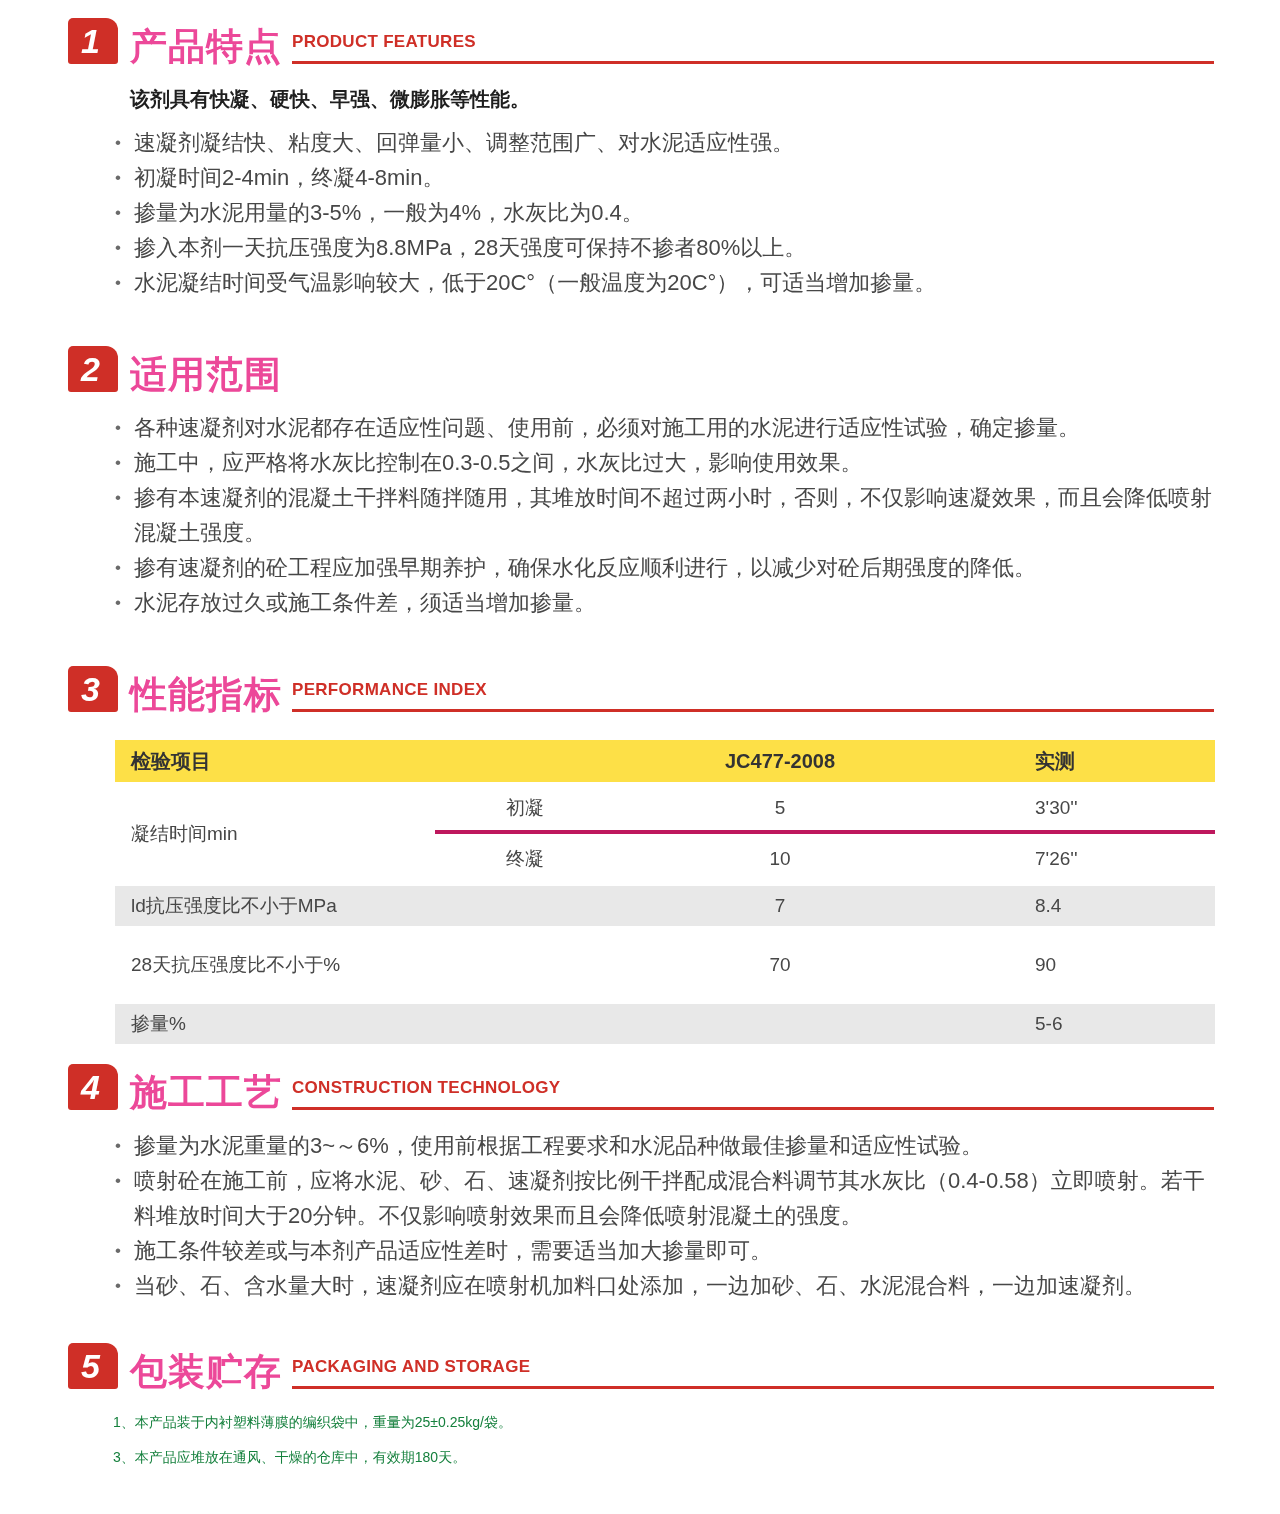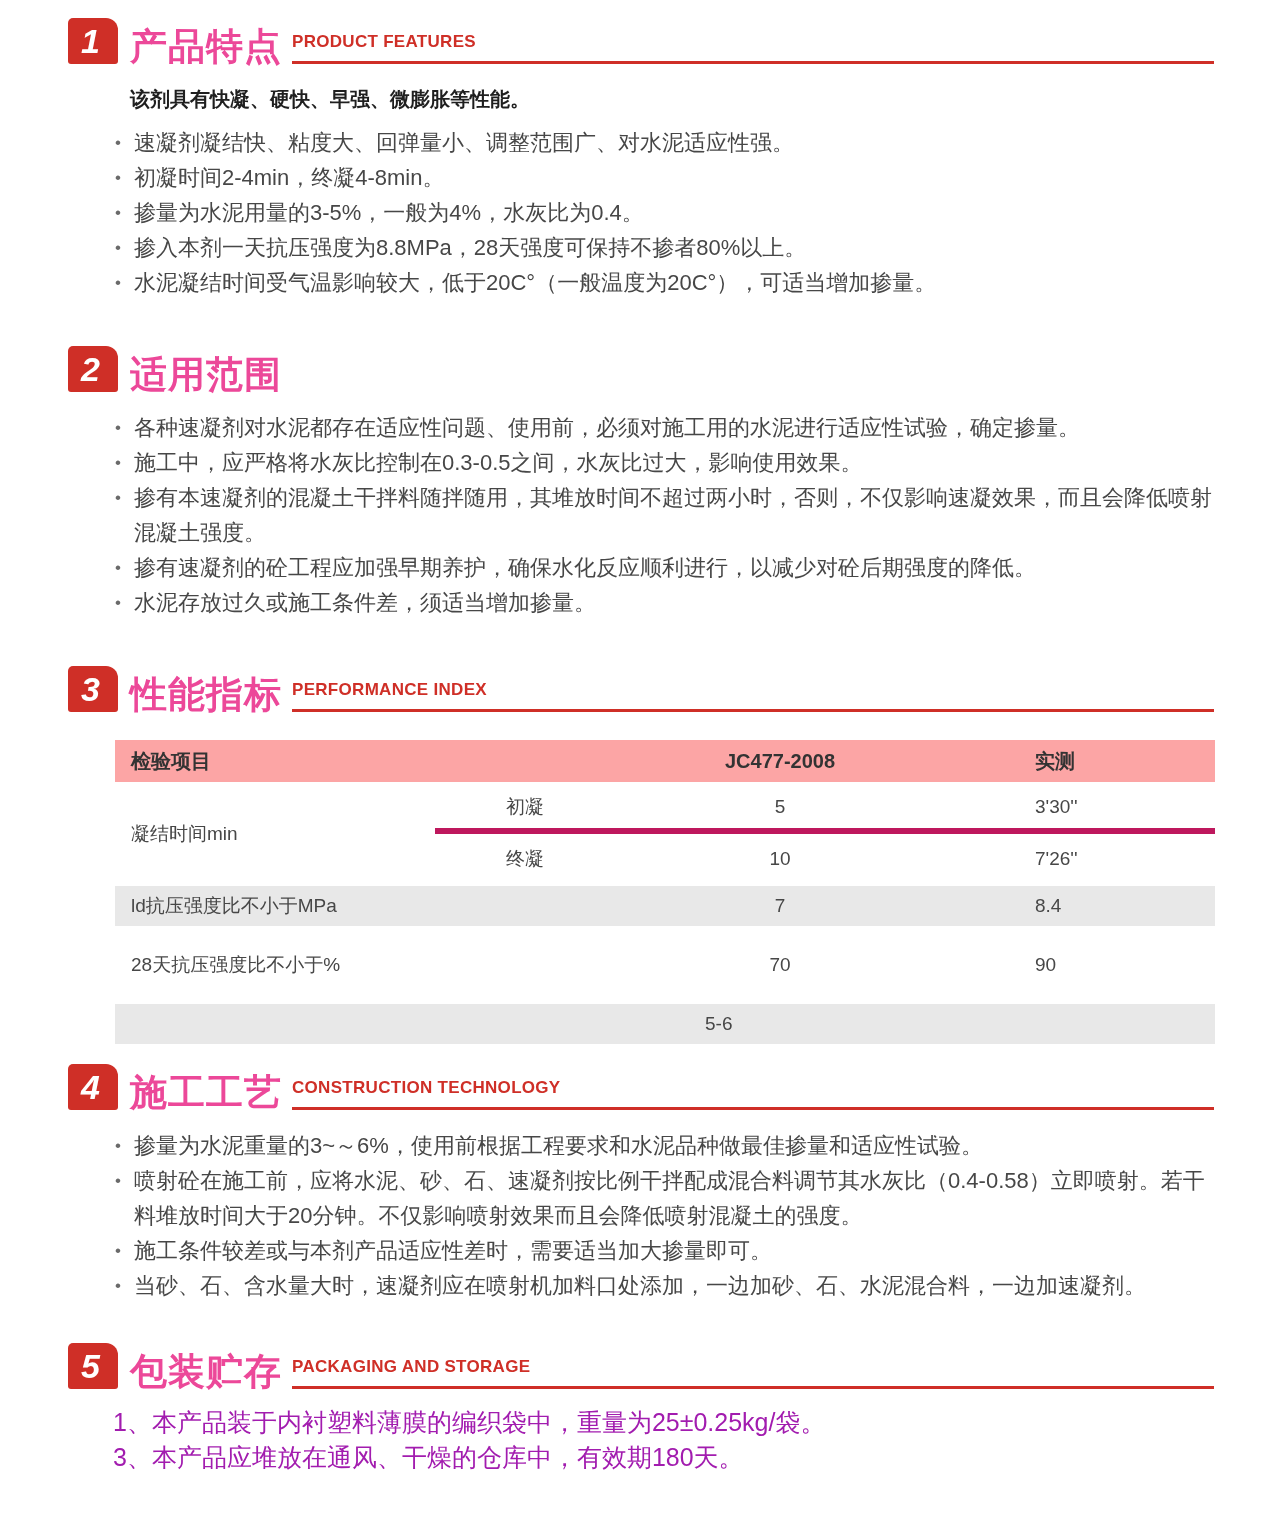--- a/index.html
+++ b/index.html
@@ -50,52 +50,52 @@
     font-size:22px; color:#474747;
   }
   ul.blist li::before {
     content:"•"; position:absolute; left:0; top:0; color:#6a6a6a; font-size:17px;
   }
 
   
   .ptable { margin:28px 0 0 47px; width:1100px; font-size:19px; }
   .t-head {
     display:grid; grid-template-columns:500px 330px 270px;
-    background:#fca5a5; height:42px; align-items:center;
+    background:#fde047; height:42px; align-items:center;
     font-weight:bold; color:#333; font-size:20px; margin-bottom:3px;
   }
   .t-head .c-item { padding-left:16px; }
   .t-head .c-std { text-align:center; }
   .t-head .c-meas { padding-left:90px; }
 
   .t-setting {
     display:grid; grid-template-columns:320px 180px 330px 270px;
     background:#fff; margin-bottom:3px;
   }
   .t-setting .stub {
     grid-row:1 / span 2; display:flex; align-items:center; padding-left:16px;
   }
   .t-setting .srow-cell { height:49px; display:flex; align-items:center; }
   .t-setting .sub   { justify-content:center; }
   .t-setting .std   { justify-content:center; }
   .t-setting .meas  { padding-left:90px; }
-  .t-setting .div-b { border-bottom:6px solid #be185d; }
+  .t-setting .div-b { border-bottom:4px solid #be185d; }
 
   .t-row {
     display:grid; grid-template-columns:500px 330px 270px;
     height:40px; align-items:center; margin-bottom:19px;
   }
   .t-row.shade { background:#e8e8e8; }
   .t-row .c-item { padding-left:16px; }
   .t-row .c-std { text-align:center; }
   .t-row .c-meas { padding-left:90px; }
 
   
   .nlist { margin:16px 0 0 45px; }
-  .nlist div { font-size:25px; line-height:35px; color:#a21caf; }
+  .nlist div { font-size:14px; line-height:35px; color:#15803d; }
 </style>
 </head>
 <body>
 
 <div class="page">
 
   <div class="section sec1">
     <div class="sec-head">
       <div class="badge">1</div>
       <div class="zh">产品特点</div>
@@ -157,20 +157,21 @@
         <div class="c-item">ld抗压强度比不小于MPa</div>
         <div class="c-std">7</div>
         <div class="c-meas">8.4</div>
       </div>
       <div class="t-row">
         <div class="c-item">28天抗压强度比不小于%</div>
         <div class="c-std">70</div>
         <div class="c-meas">90</div>
       </div>
       <div class="t-row shade">
+        <div class="c-item">掺量%</div>
         <div class="c-std"></div>
         <div class="c-meas">5-6</div>
       </div>
     </div>
   </div>
 
   <div class="section sec4">
     <div class="sec-head">
       <div class="badge">4</div>
       <div class="zh">施工工艺</div>

